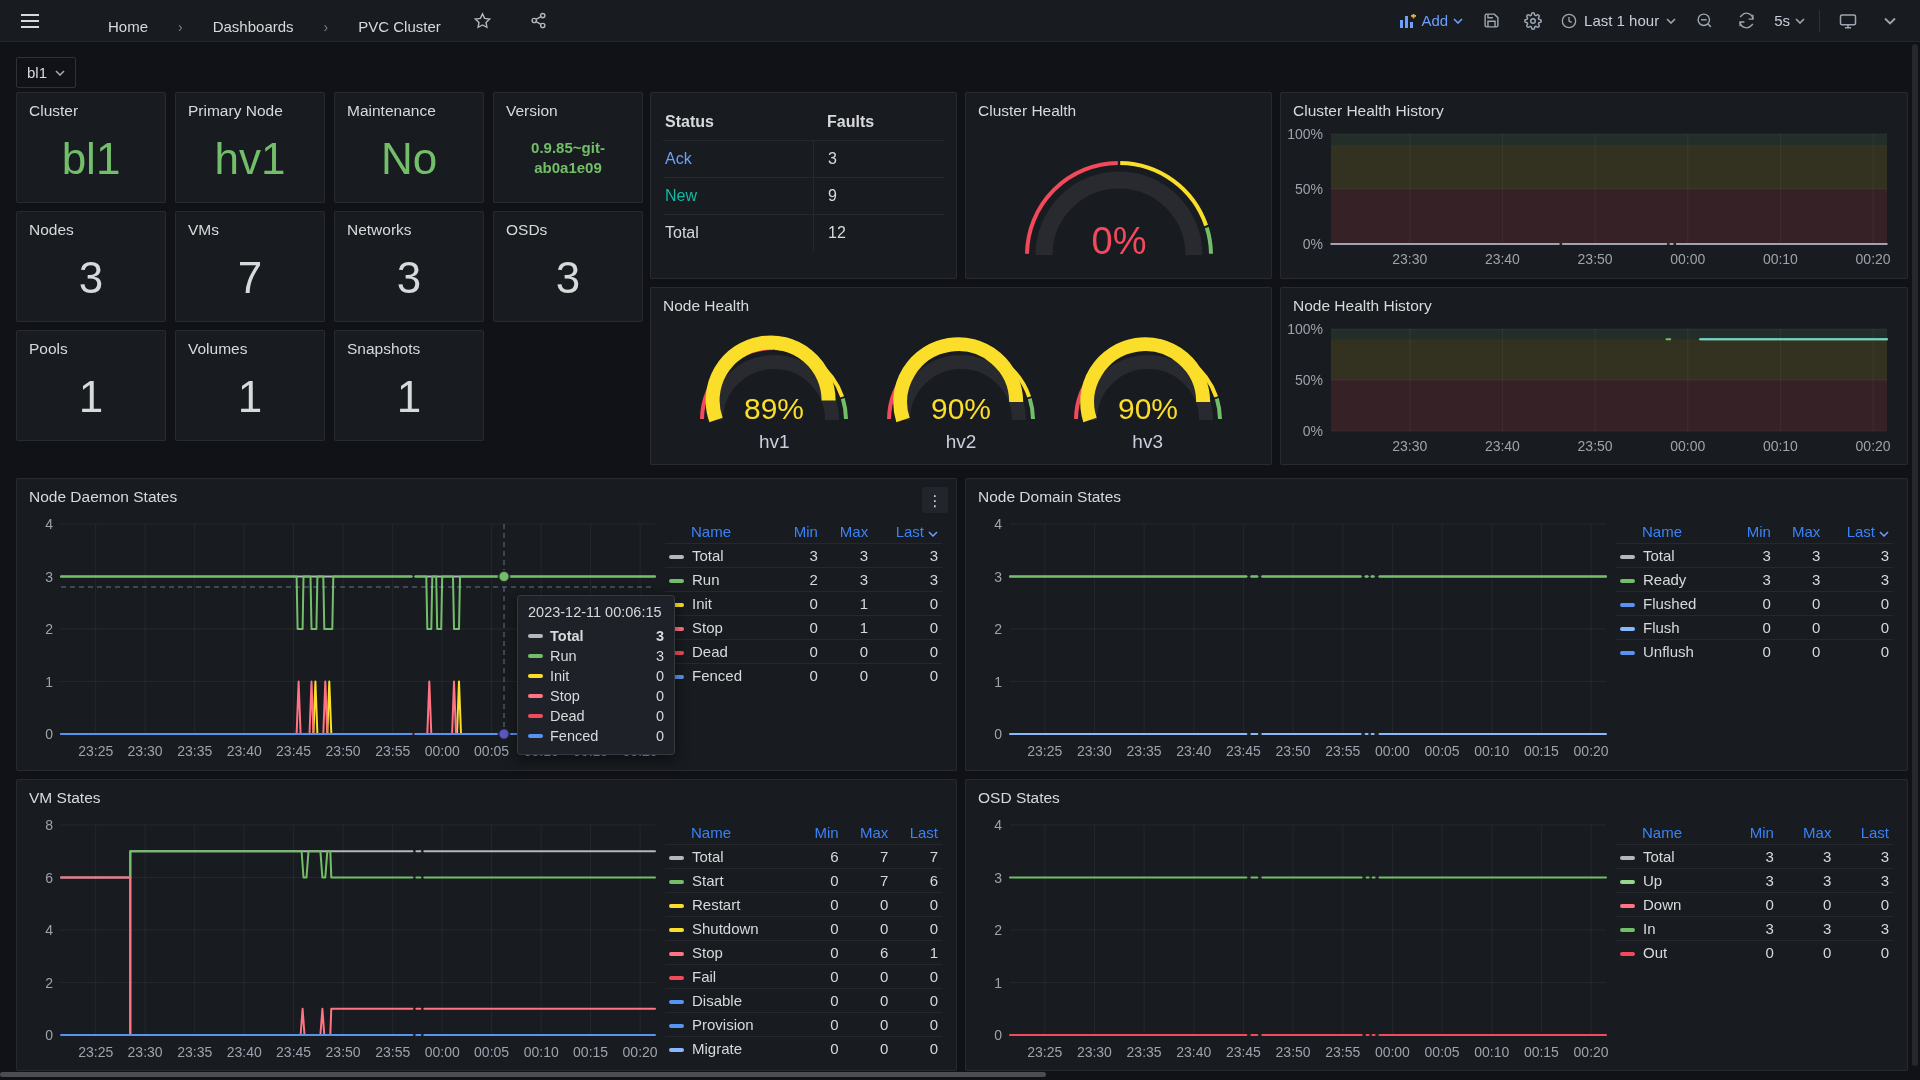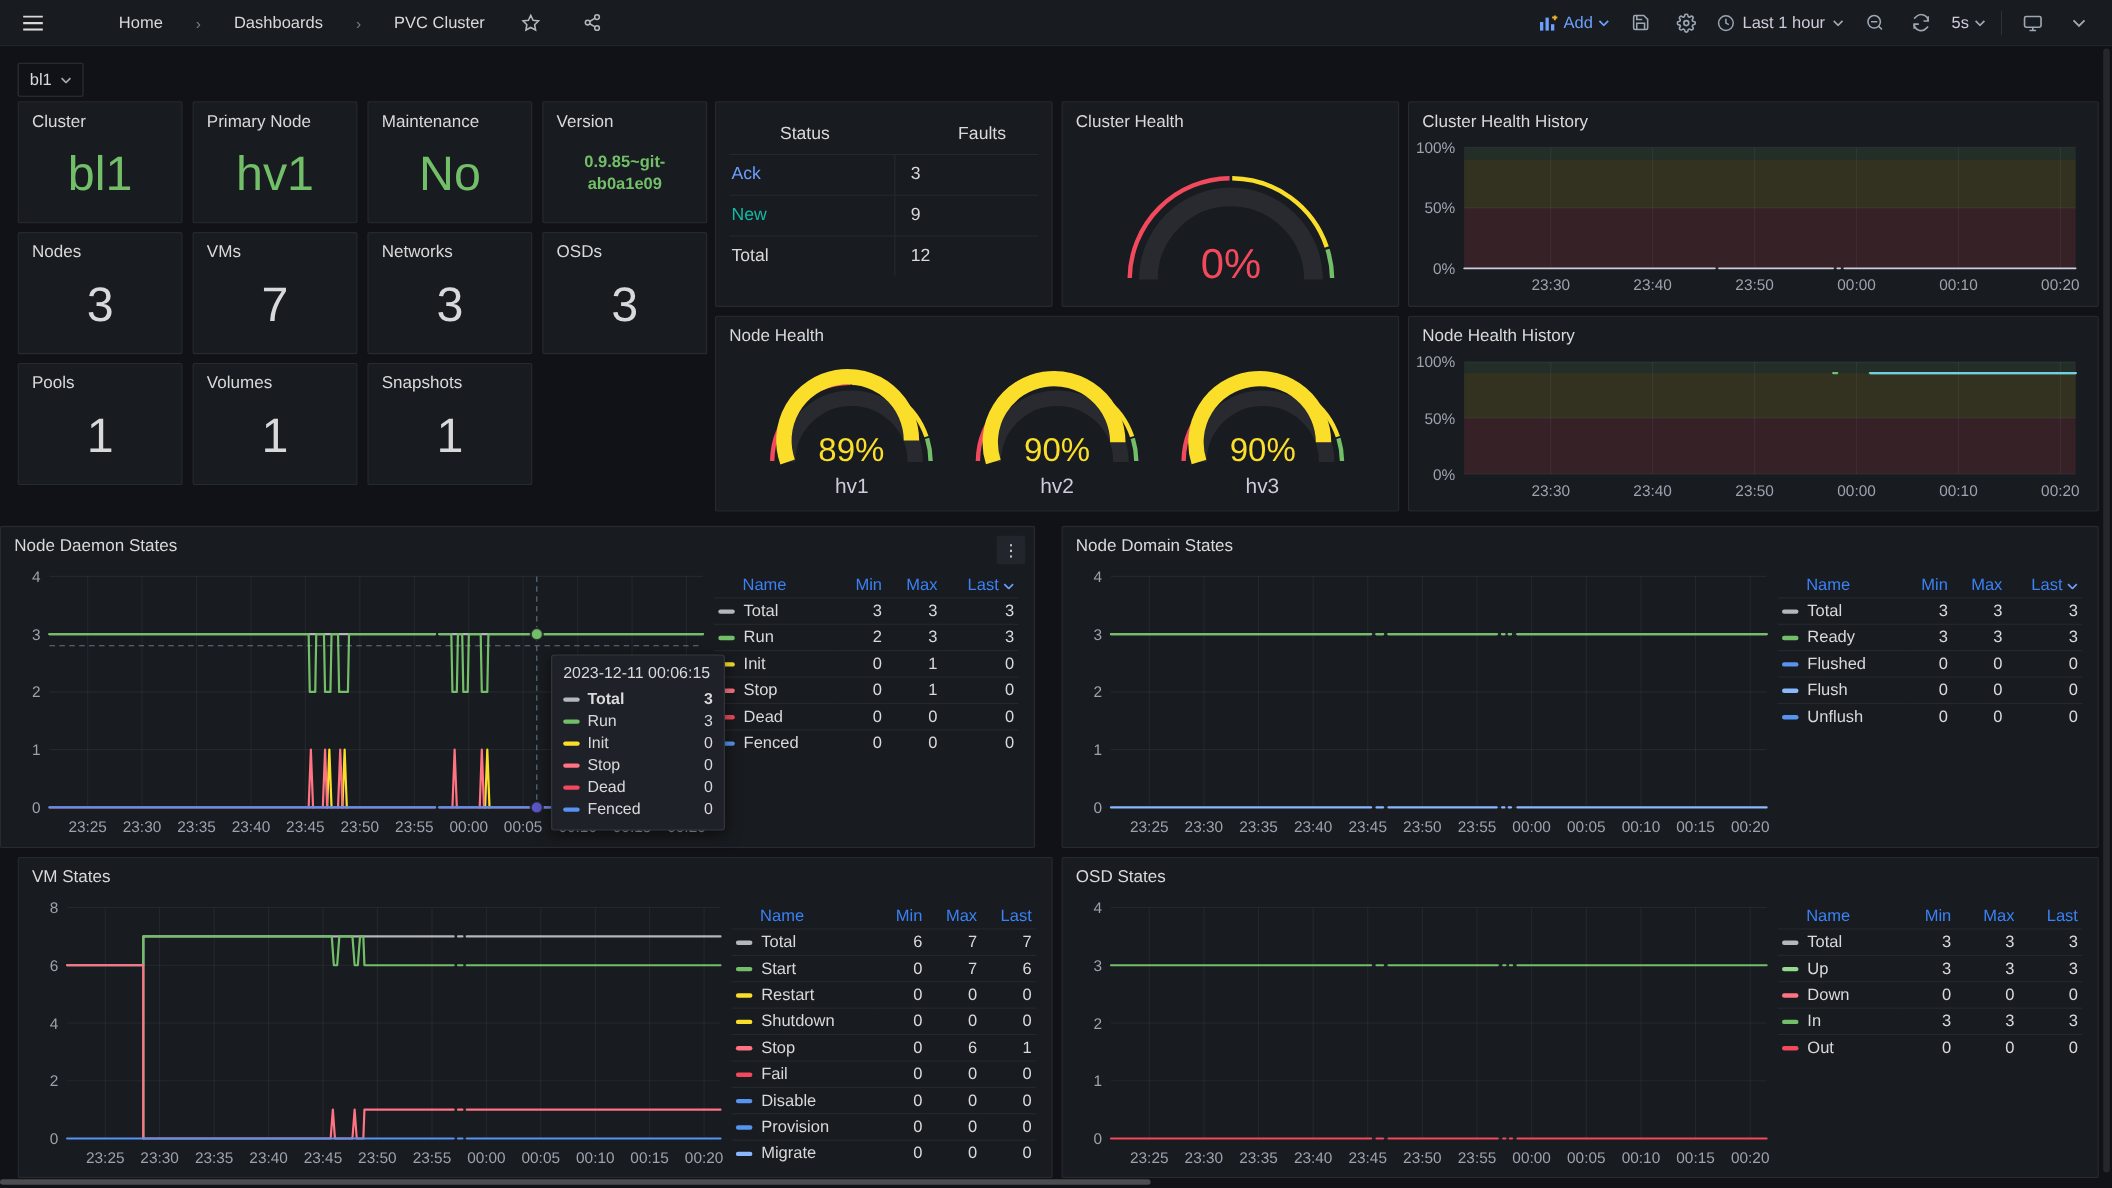--- a/index.html
+++ b/index.html
@@ -3,21 +3,21 @@
 <meta charset="utf-8">
 <style>
   * { margin:0; padding:0; box-sizing:border-box; }
   html,body { width:1920px; height:1080px; overflow:hidden; background:#111217;
     font-family:"Liberation Sans","DejaVu Sans",sans-serif; color:#ccccdc; }
   svg text { font-family:"Liberation Sans","DejaVu Sans",sans-serif; }
 
   
   .nav { position:absolute; left:0; top:0; width:1920px; height:42px; background:#181b1f;
     border-bottom:1px solid #23262b; display:flex; align-items:center; padding:0 16px; }
-  .nav-left { display:flex; align-items:center; gap:28px; }
+  .nav-left { display:flex; align-items:flex-end; gap:28px; }
   .nav-right { margin-left:auto; display:flex; align-items:center; gap:14px; }
   .icon-btn { display:flex; align-items:center; justify-content:center; width:28px; height:28px;
     color:#9da7b3; cursor:pointer; border-radius:2px; }
   .crumb { font-size:15px; color:#d8d9da; cursor:pointer; }
   .crumb-sep { color:#73808c; font-size:14px; padding:0 2px; }
   .add-btn { display:flex; align-items:center; gap:5px; color:#6e9fff; font-size:15px; font-weight:500; cursor:pointer; }
   .time-btn { display:flex; align-items:center; gap:7px; color:#ccccdc; font-size:15px; cursor:pointer; }
   .nav-divider { width:1px; height:22px; background:#2c3235; }
   .interval { color:#ccccdc; font-size:15px; display:flex; align-items:center; gap:5px; cursor:pointer; }
 
@@ -42,21 +42,21 @@
   .stat .stat-small { font-size:15px; font-weight:700; line-height:1.35; text-align:center;
     max-width:118px; margin:14px auto 0 auto; overflow-wrap:break-word; }
 
   
   .ftable { margin:10px 12px 0 12px; font-size:16px; }
   .frow { display:flex; height:37px; align-items:center; border-top:1px solid rgba(204,204,220,0.08); }
   .frow:first-child { border-top:none; }
   .fcell-s { width:150px; padding-left:2px; }
   .fcell-v { flex:1; padding-left:14px; border-left:1px solid rgba(204,204,220,0.08); height:100%;
     display:flex; align-items:center; color:#d8d9da; }
-  .fhead { color:#d8d9da; font-weight:400;margin-left:44px; }
+  .fhead { color:#d8d9da; font-weight:700; }
   .fhead .fcell-v { color:#d8d9da; border-left:none; }
   .st-ack { color:#6e9fff; } .st-new { color:#14b8a6; } .st-total { color:#d8d9da; }
 
   
   .gauge-wrap { display:flex; justify-content:center; align-items:flex-end; }
   .gauge-cell { text-align:center; }
   .gauge-label { font-size:19px; color:#ccccdc; margin-top:2px; }
   .nh-row { display:flex; justify-content:space-around; padding:10px 30px 0 30px; }
 
   
@@ -383,21 +383,21 @@
         <line x1="495.4" y1="10" x2="495.4" y2="112" stroke="rgba(204,204,220,0.07)"></line>
         <text x="495.4" y="132" text-anchor="middle" font-size="14" fill="#9da3ae">00:10</text>
         <line x1="588.1" y1="10" x2="588.1" y2="112" stroke="rgba(204,204,220,0.07)"></line>
         <text x="588.1" y="132" text-anchor="middle" font-size="14" fill="#9da3ae">00:20</text>
         <polyline points="381.5,20.2 385.2,20.2" fill="none" stroke="#73bf69" stroke-width="2" stroke-linejoin="round" stroke-linecap="round"></polyline>
         <polyline points="414.8,20.2 602,20.2" fill="none" stroke="#73bf69" stroke-width="2" stroke-linejoin="round" stroke-linecap="round"></polyline>
         <polyline points="415.7,20.2 602,20.2" fill="none" stroke="#6ed0e0" stroke-width="2" stroke-linejoin="round" stroke-linecap="round"></polyline>
       </svg></div>
 </div>
 
-<div class="panel" style="left:0;top:478px;width:941px;height:293px;">
+<div class="panel" style="left:16px;top:478px;width:941px;height:293px;">
   <div class="panel-title">Node Daemon States</div>
   <div class="kebab">⋮</div>
   <div class="ts-body">
     <div class="ts-chart"><svg width="640" height="254">
           <line x1="36" y1="224" x2="630" y2="224" stroke="rgba(204,204,220,0.07)"></line>
           <text x="28" y="229" text-anchor="end" font-size="14" fill="#9da3ae">0</text>
           <line x1="36" y1="171.5" x2="630" y2="171.5" stroke="rgba(204,204,220,0.07)"></line>
           <text x="28" y="176.5" text-anchor="end" font-size="14" fill="#9da3ae">1</text>
           <line x1="36" y1="119" x2="630" y2="119" stroke="rgba(204,204,220,0.07)"></line>
           <text x="28" y="124" text-anchor="end" font-size="14" fill="#9da3ae">2</text>

